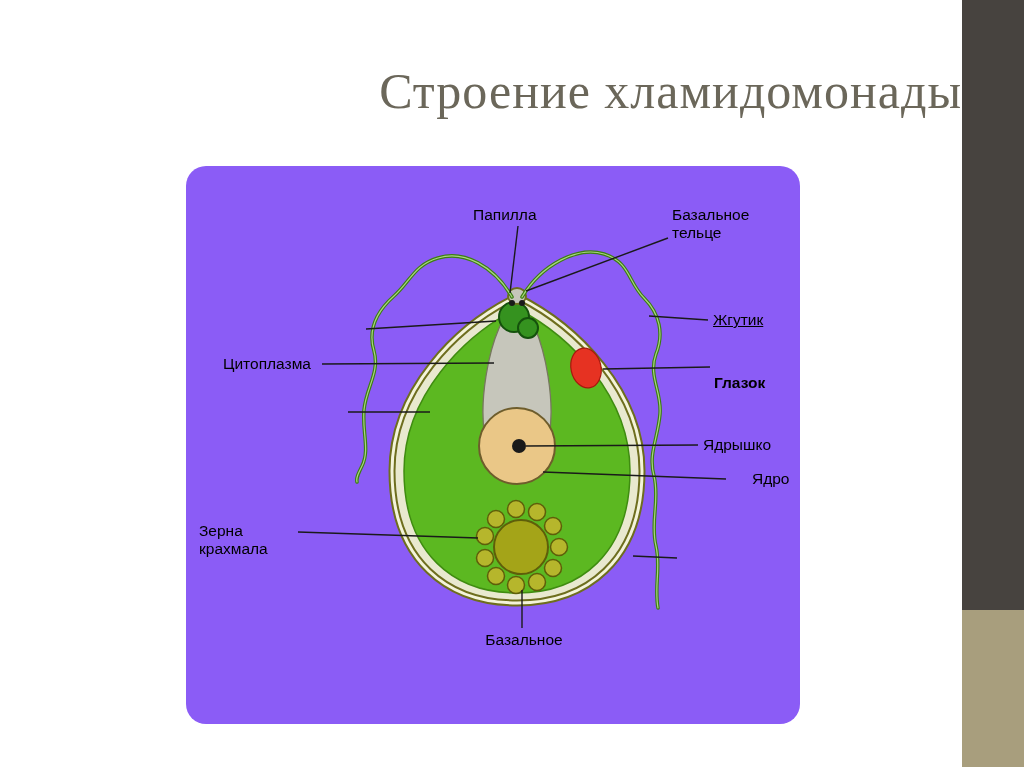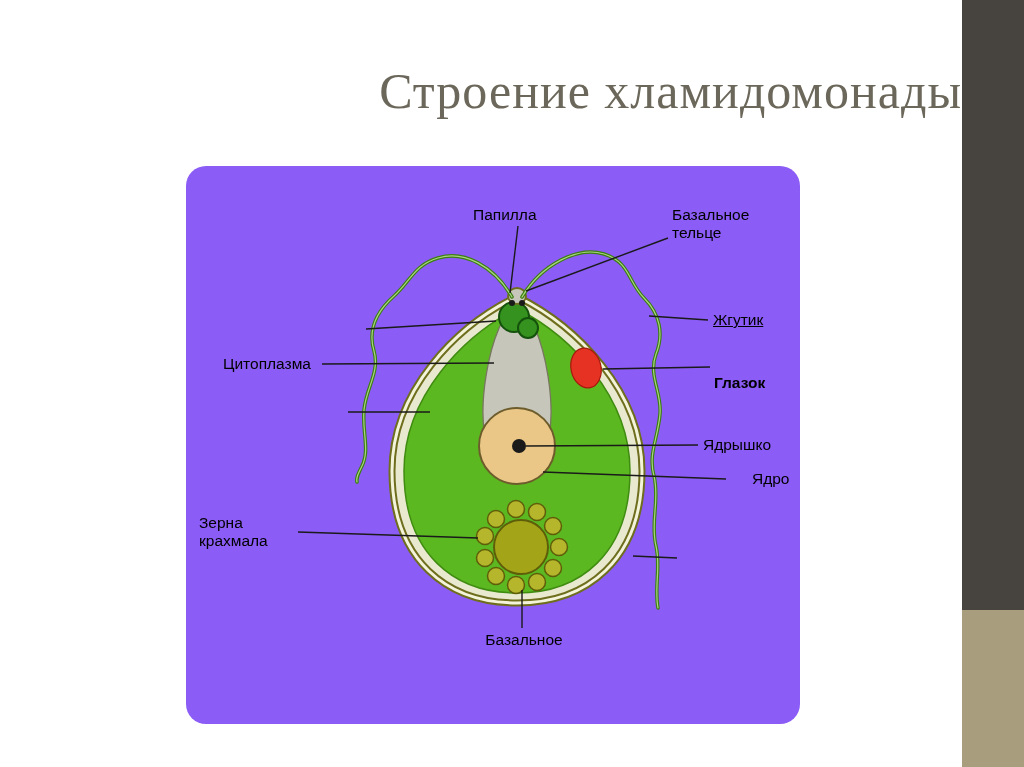--- a/index.html
+++ b/index.html
@@ -133,21 +133,21 @@
         <line x1="512" y1="279" x2="340" y2="280"></line>
         <line x1="540" y1="313" x2="357" y2="306"></line>
         <line x1="491" y1="392" x2="447" y2="390"></line>
         <line x1="336" y1="462" x2="336" y2="424"></line>
       </g>
     </svg>
 
     <div class="lbl" style="left:287px; top:40px; width:90px;">Папилла</div>
     <div class="lbl" style="left:486px; top:40px; width:105px;">Базальное тельце</div>
     <div class="lbl" style="left:13px; top:189px; width:140px;margin-left:24px;">Цитоплазма</div>
-    <div class="lbl" style="left:13px; top:348px; width:85px;">Зерна крахмала</div>
+    <div class="lbl" style="left:13px; top:356px; width:85px;">Зерна крахмала</div>
     <div class="lbl" style="left:527px; top:145px; width:80px;text-decoration:underline;">Жгутик</div>
     <div class="lbl" style="left:528px; top:208px; width:80px;font-weight:bold;">Глазок</div>
     <div class="lbl" style="left:517px; top:270px; width:90px;">Ядрышко</div>
     <div class="lbl" style="left:546px; top:304px; width:60px;margin-left:20px;">Ядро</div>
     <div class="lbl center" style="left:288px; top:465px; width:100px;">Базальное</div>
   </div>
 
   <div class="sidebar">
     <div class="sidebar-top"></div>
     <div class="sidebar-bottom"></div>

